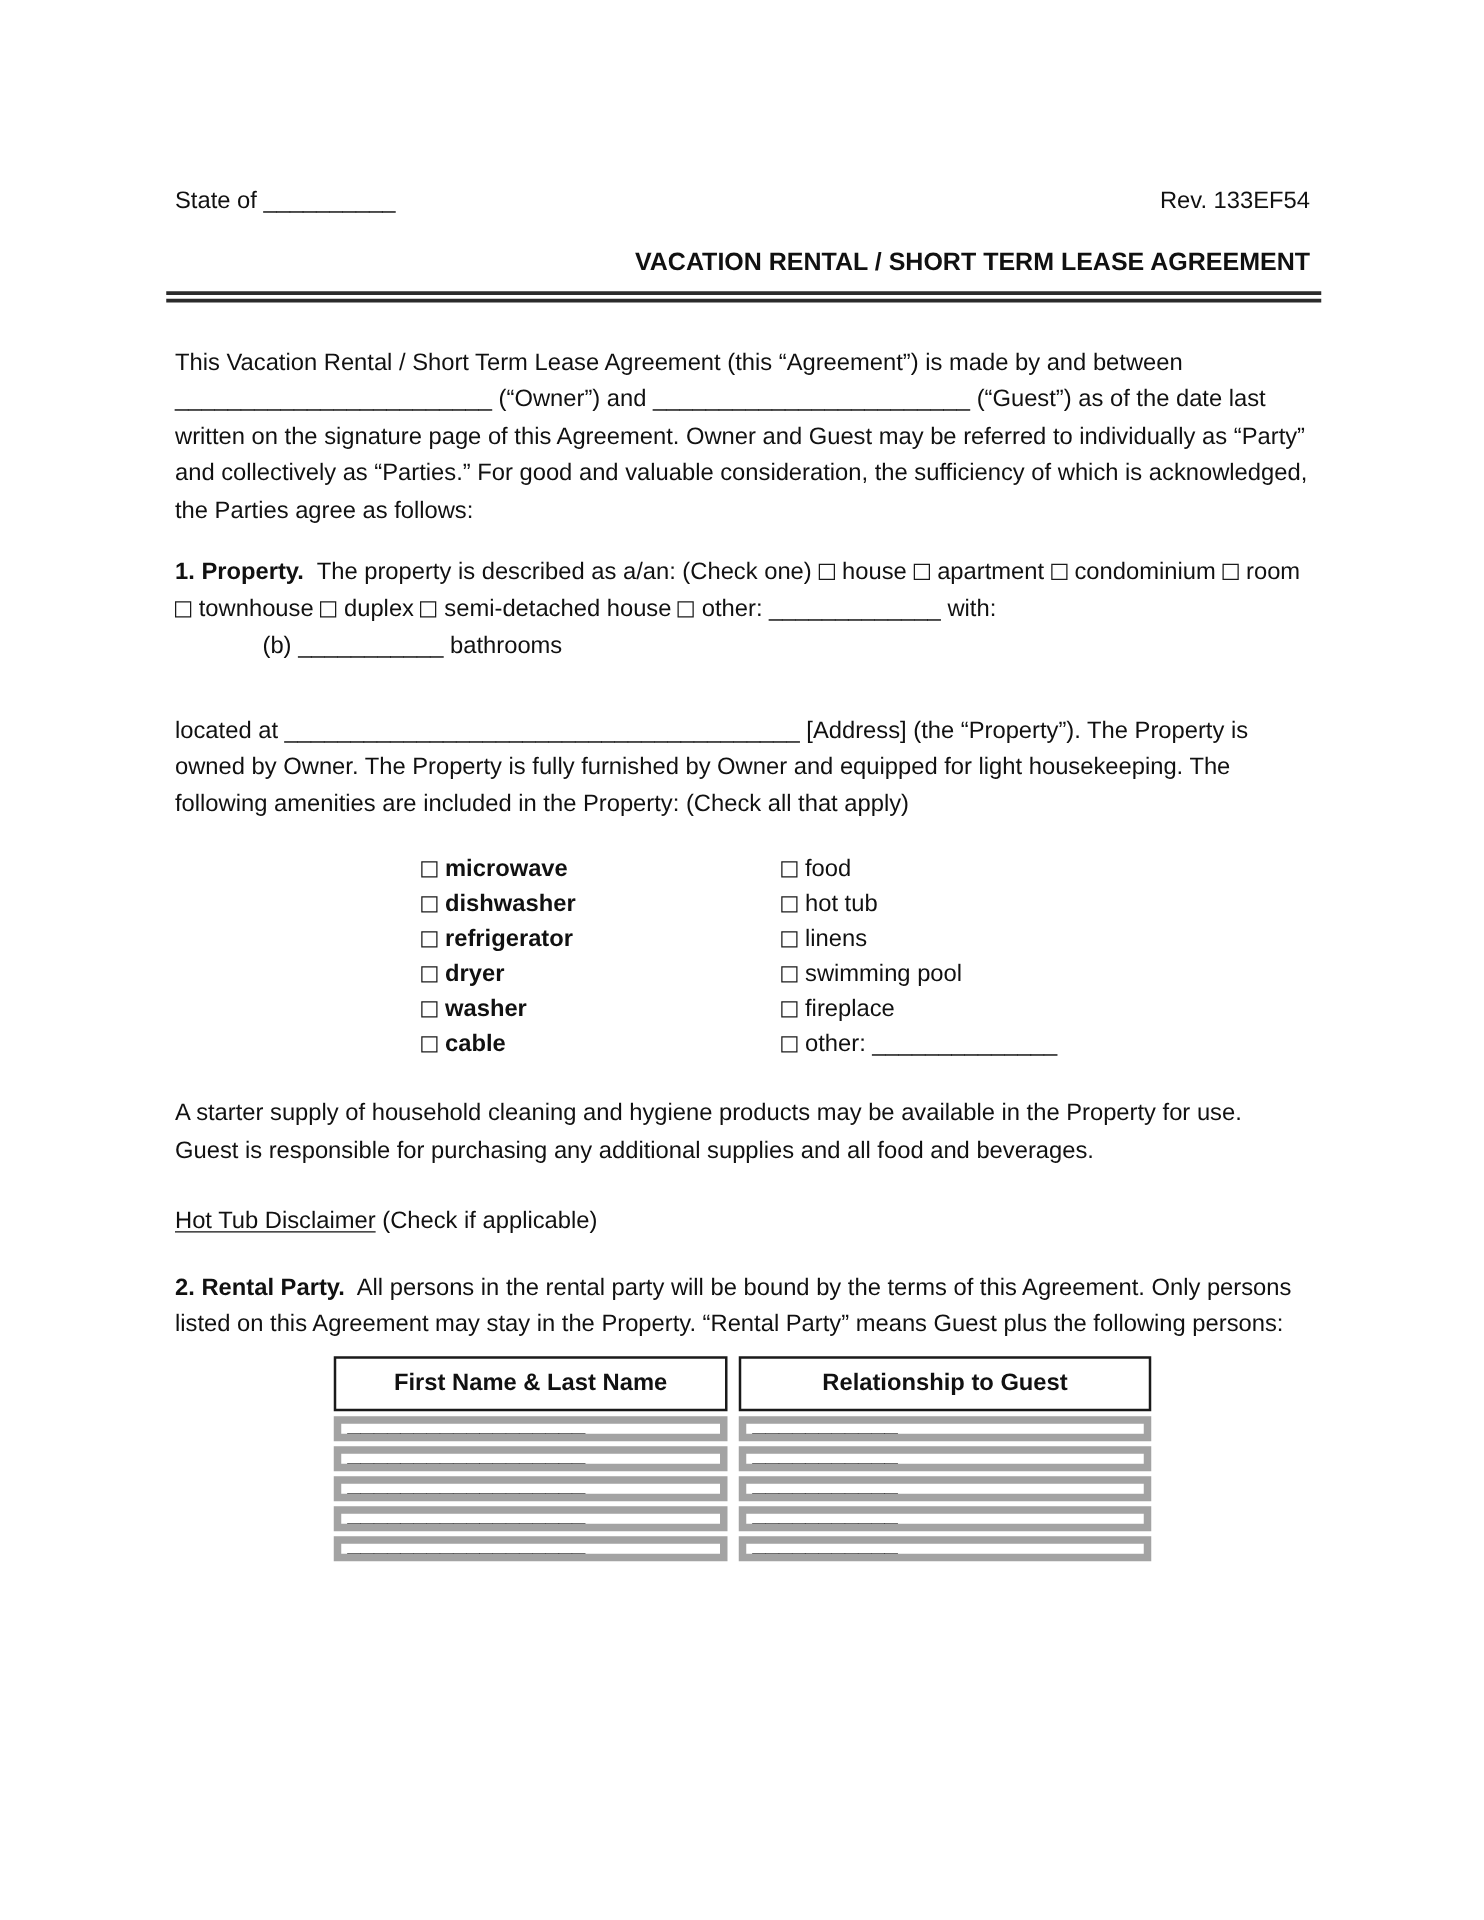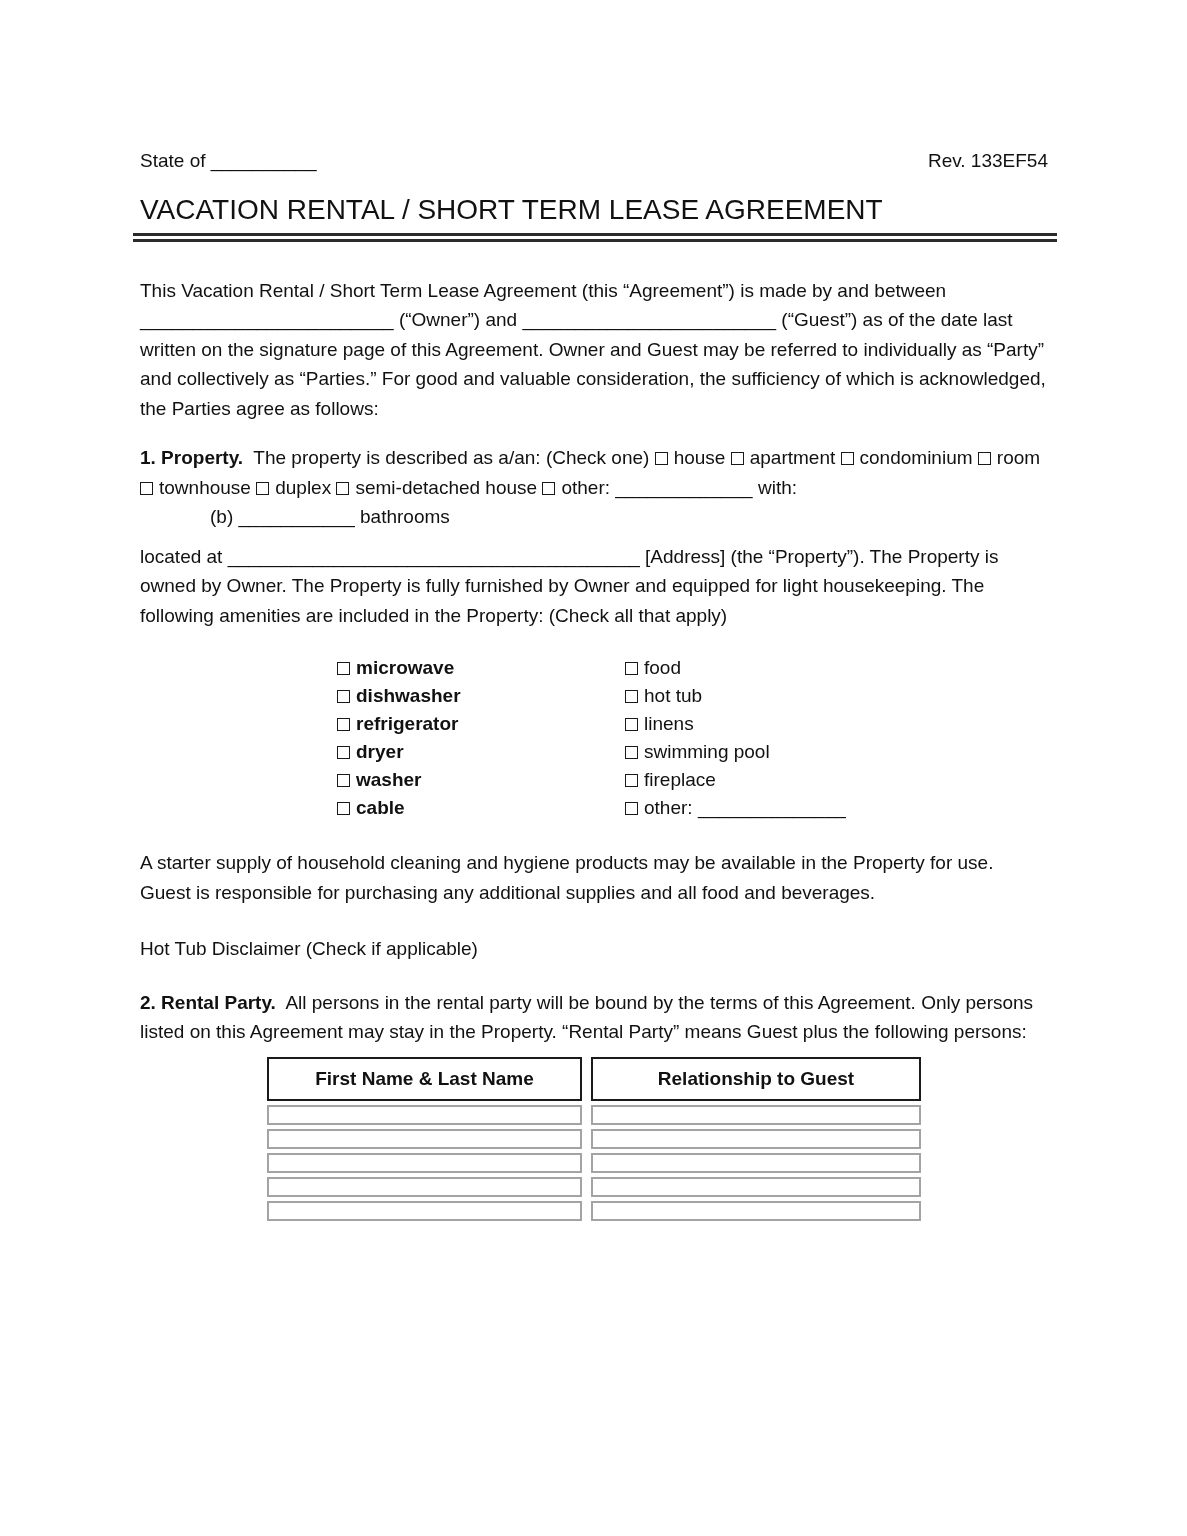--- a/index.html
+++ b/index.html
@@ -5,51 +5,51 @@
   html,body{margin:0;padding:0;}
   body{
     width:1187px;height:1536px;background:#ffffff;
     font-family:"Liberation Sans",sans-serif;
     font-size:19px;line-height:29.5px;color:#111;
     overflow:hidden;
   }
   .page{box-sizing:border-box;width:1187px;height:1536px;padding:146px 139px 0 140px;}
   p{margin:0;}
   .top-row{display:flex;justify-content:space-between;align-items:baseline;text-align:right;}
-  .doc-title{margin-top:17px;text-align:left;font-weight:normal;font-size:28px;line-height:34px;white-space:nowrap;}
+  .doc-title{margin-top:17px;text-align:right;font-weight:bold;font-size:20px;line-height:34px;white-space:nowrap;}
   .title-rule{height:3px;border-top:3px solid #2b2b2b;border-bottom:3px solid #2b2b2b;margin:6px -9px 0 -7px;}
   .intro{margin-top:34px;}
   .clause1{margin-top:20px;}
   .indent-line{padding-left:70px;}
   .bedrooms{margin-top:24px;}
-  .located{margin-top:10px;}
+  .located{margin-top:38px;}
   .amenities{display:flex;margin:24px 0 0 197px;}
   .amenity-col.left{width:288px;font-weight:bold;}
   .amenity-line{line-height:28px;}
   .supplies{margin-top:26px;}
   .hottub-heading{margin-top:27px;}
   .rental{margin-top:24px;}
   .b{font-weight:bold;}
-  .u{text-underline-offset:3px;}
+  .u{text-decoration:underline;text-underline-offset:3px;}
   .blank{white-space:nowrap;}
   .cb{
     display:inline-block;width:13px;height:13px;box-sizing:border-box;
     border:1.5px solid #1a1a1a;background:#fff;vertical-align:-1px;margin-right:6px;
   }
   .party-table{
     display:grid;grid-template-columns:315px 330px;gap:4px 9px;
     margin:10px 0 0 127px;
   }
   .th{
     box-sizing:border-box;height:44px;border:2px solid #1a1a1a;
     display:flex;align-items:center;justify-content:center;
     font-weight:bold;line-height:24px;
   }
   .td{
-    box-sizing:border-box;height:20px;border:2px solid #a3a3a3;
+    box-sizing:border-box;height:20px;border:6px solid #a3a3a3;
     display:flex;align-items:flex-end;padding:0 0 0 5px;overflow:hidden;text-align:right;
   }
   .td .blank{line-height:17px;}
   .doc-footer{margin-top:59px;}
 </style>
 </head>
 <body>
 
 <div class="page">
 

